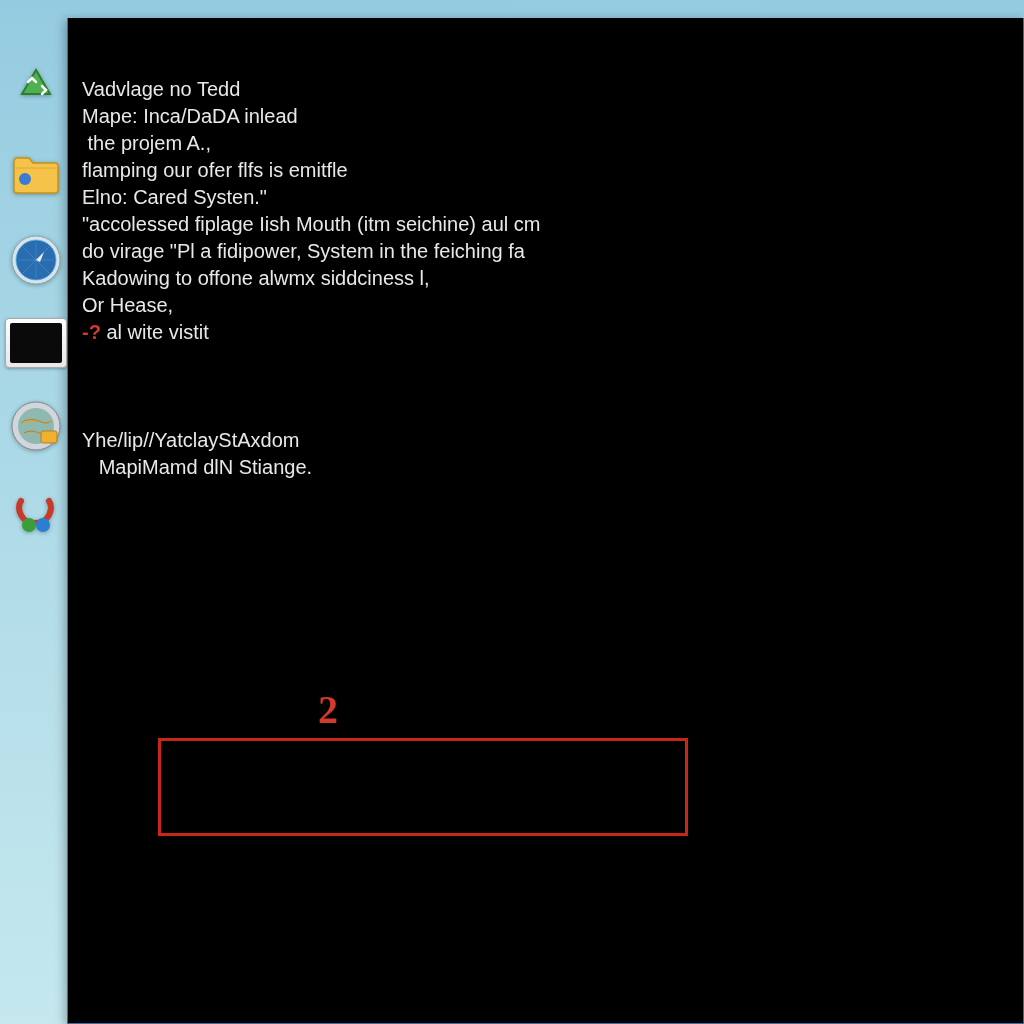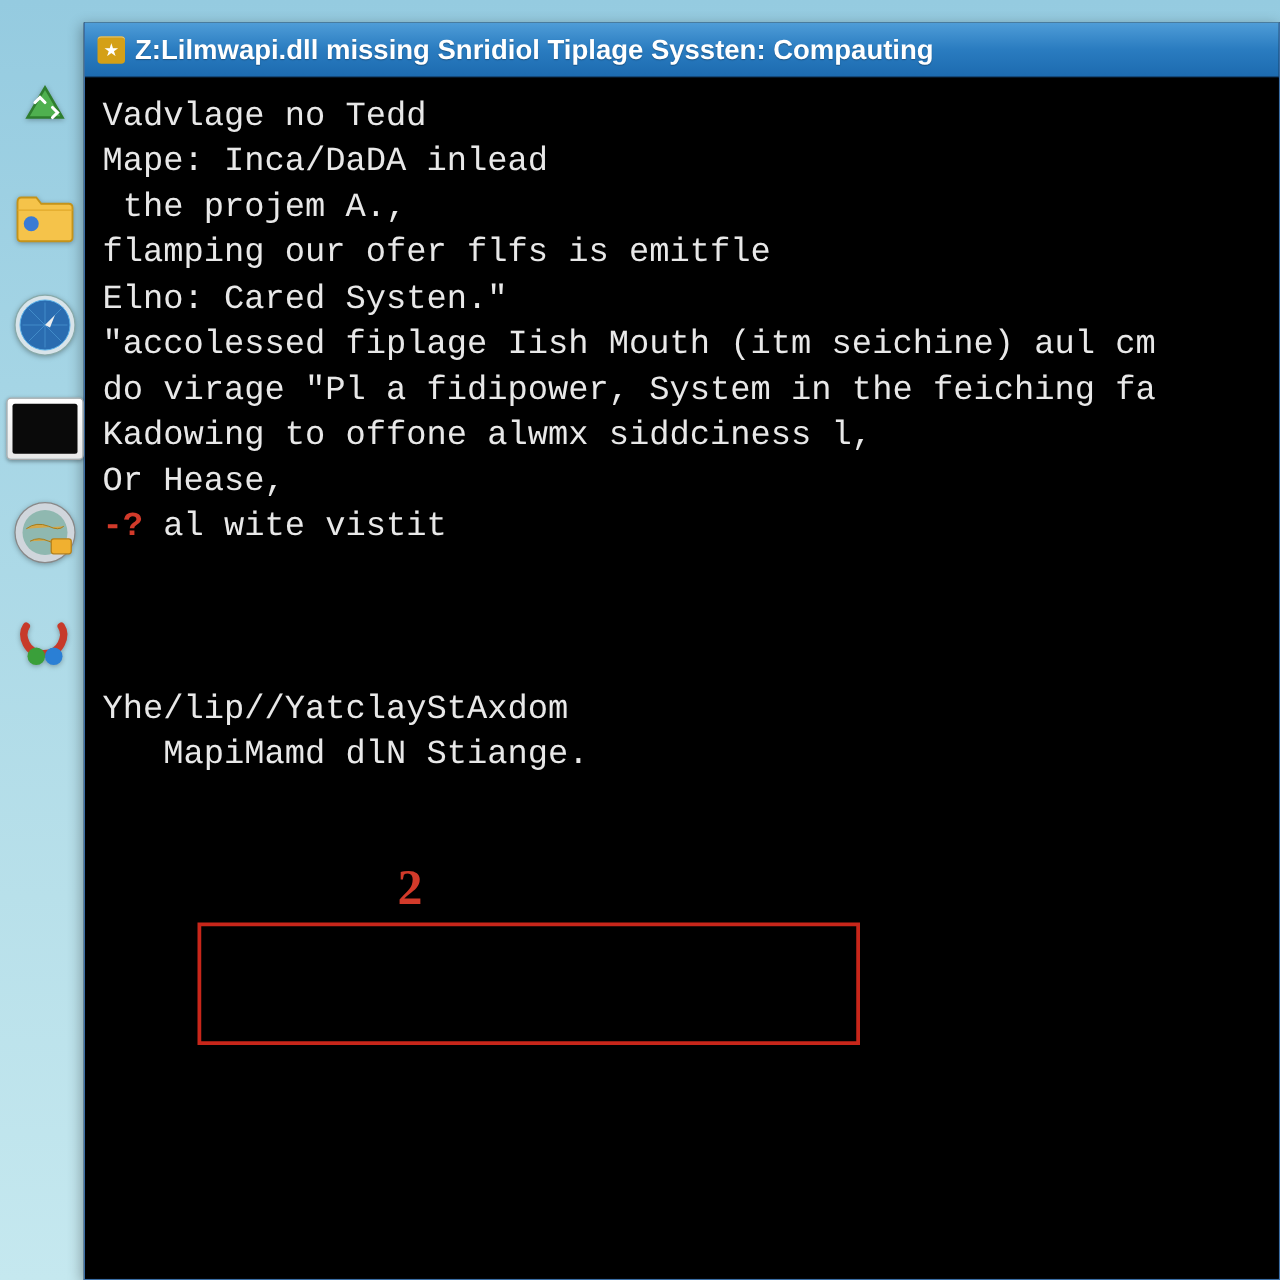--- a/index.html
+++ b/index.html
@@ -95,22 +95,22 @@
   }
 
   .terminal {
     position: absolute;
     top: 44px;
     left: 0;
     right: 0;
     bottom: 0;
     background: #000;
     color: #e8e8e8;
-    font-family: Liberation Mono, monospace;
-    font-size: 27px;
+    font-family: Liberation Sans, sans-serif;
+    font-size: 20px;
     line-height: 1.35;
     padding: 14px 0 0 14px;
     white-space: pre;
     overflow: hidden;
   }
   .tl { display: block; }
   .prompt-red { color: #d23a2a; font-weight: bold; }
 
   .annotation-num {
     position: absolute;
@@ -177,22 +177,18 @@
   <div class="di">
     <svg width="50" height="50" viewBox="0 0 50 50">
       <path d="M10 14 Q6 20 10 28 Q14 36 24 36 Q34 36 38 28 Q42 20 38 14" fill="none" stroke="#c73a2a" stroke-width="6" stroke-linecap="round"></path>
       <circle cx="18" cy="38" r="7" fill="#3a9f3a"></circle>
       <circle cx="32" cy="38" r="7" fill="#2a7fd5"></circle>
     </svg>
   </div>
 </div>
 
 <div class="window">
-  <div class="titlebar">
-    <div class="titlebar-icon"></div>
-    <div class="titlebar-text">Z:Lilmwapi.dll missing Snridiol Tiplage Syssten: Compauting</div>
-  </div>
 
   <div class="terminal"><span class="tl">Vadvlage no Tedd</span><span class="tl"></span><span class="tl">Mape: Inca/DaDA inlead</span><span class="tl"> the projem A.,</span><span class="tl">flamping our ofer flfs is emitfle</span><span class="tl">Elno: Cared Systen."</span><span class="tl"></span><span class="tl">"accolessed fiplage Iish Mouth (itm seichine) aul cm</span><span class="tl">do virage "Pl a fidipower, System in the feiching fa</span><span class="tl">Kadowing to offone alwmx siddciness l,</span><span class="tl"></span><span class="tl"></span><span class="tl">Or Hease,</span><span class="tl"><span class="prompt-red">-?</span><span> al wite vistit</span></span><span class="tl"> </span><span class="tl"> </span><span class="tl"> </span><span class="tl">Yhe/lip//YatclayStAxdom</span><span class="tl">   MapiMamd dlN Stiange.</span></div>
 
   <div class="annotation-num">2</div>
   <div class="annotation-box"></div>
 </div>
 
 </body></html>

